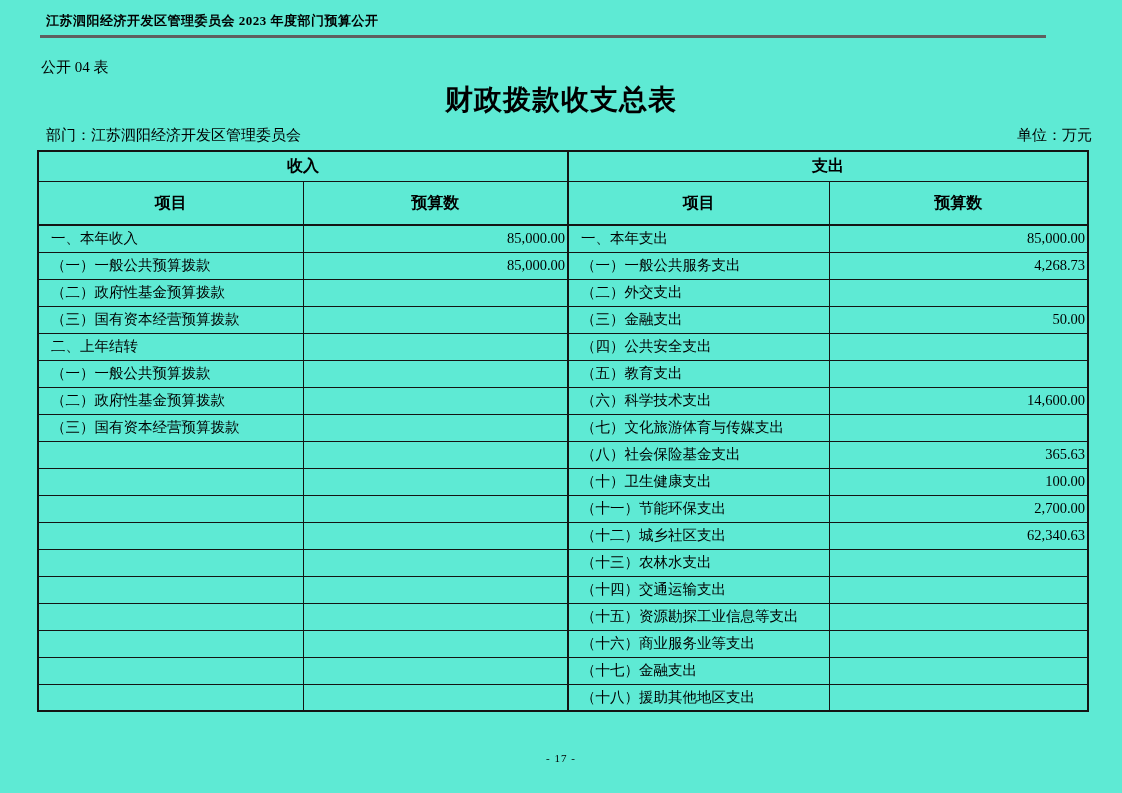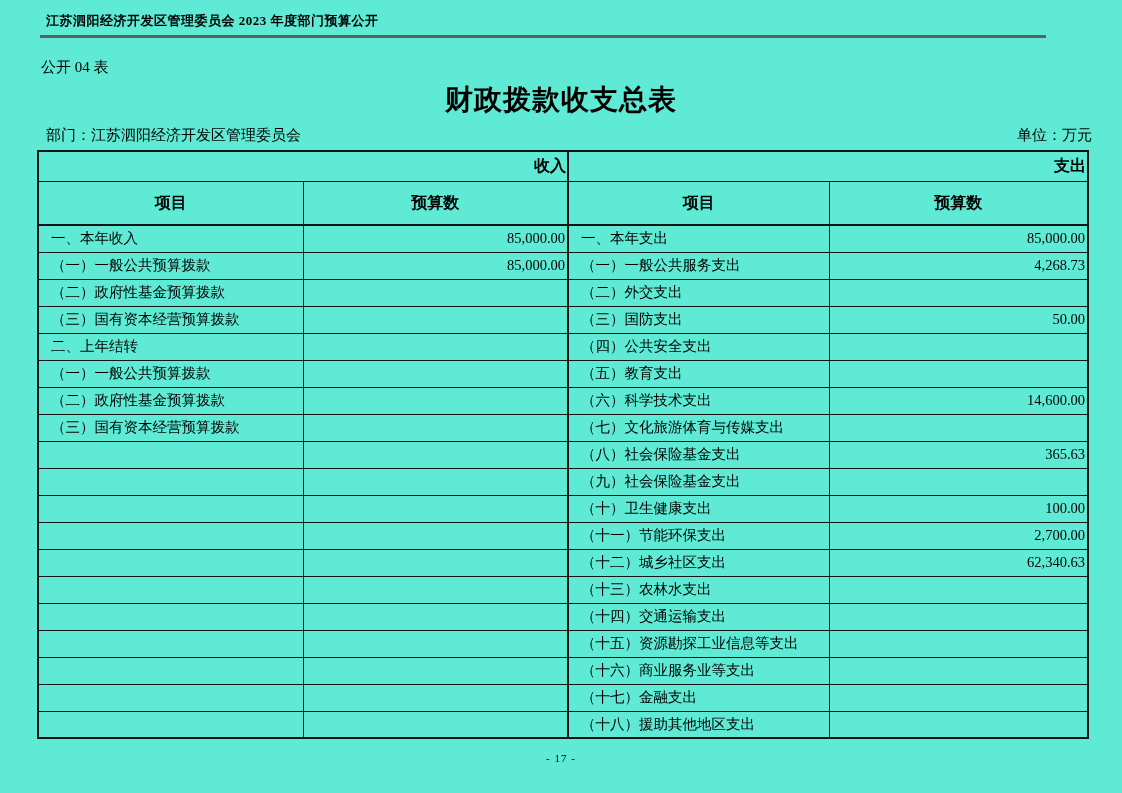--- a/index.html
+++ b/index.html
@@ -29,21 +29,21 @@
   table.budget-table{
     position:absolute;left:37px;top:150px;width:1050px;
     border-collapse:collapse;table-layout:fixed;
     border:2px solid #141414;
   }
   .budget-table th,.budget-table td{
     border:1px solid #141414;overflow:hidden;white-space:nowrap;
     font-weight:normal;
   }
   .budget-table thead tr.section th{
-    height:27px;font-size:16px;font-weight:bold;text-align:right;
+    height:27px;font-size:16px;font-weight:bold;text-align:center;
   }
   .budget-table thead tr.sub th{
     height:40px;font-size:16px;font-weight:bold;text-align:center;
     border-bottom:2px solid #141414;
   }
   .budget-table tbody tr{height:27px;}
   .budget-table td{font-size:14.5px;}
   .budget-table td.item{text-align:left;padding:0 2px 0 12px;}
   .budget-table td.num{text-align:right;padding:0 2px 0 2px;}
   .budget-table .mid{border-right:2px solid #141414;}
@@ -105,21 +105,21 @@
         </tr>
         <tr>
           <td class="item">（二）政府性基金预算拨款</td>
           <td class="num mid"></td>
           <td class="item">（二）外交支出</td>
           <td class="num"></td>
         </tr>
         <tr>
           <td class="item">（三）国有资本经营预算拨款</td>
           <td class="num mid"></td>
-          <td class="item">（三）国防支出</td>
+          <td class="item">（三）金融支出</td>
           <td class="num">50.00</td>
         </tr>
         <tr>
           <td class="item">二、上年结转</td>
           <td class="num mid"></td>
           <td class="item">（四）公共安全支出</td>
           <td class="num"></td>
         </tr>
         <tr>
           <td class="item">（一）一般公共预算拨款</td>
@@ -141,26 +141,20 @@
         </tr>
         <tr>
           <td class="item"></td>
           <td class="num mid"></td>
           <td class="item">（八）社会保险基金支出</td>
           <td class="num">365.63</td>
         </tr>
         <tr>
           <td class="item"></td>
           <td class="num mid"></td>
-          <td class="item">（九）社会保险基金支出</td>
-          <td class="num"></td>
-        </tr>
-        <tr>
-          <td class="item"></td>
-          <td class="num mid"></td>
           <td class="item">（十）卫生健康支出</td>
           <td class="num">100.00</td>
         </tr>
         <tr>
           <td class="item"></td>
           <td class="num mid"></td>
           <td class="item">（十一）节能环保支出</td>
           <td class="num">2,700.00</td>
         </tr>
         <tr>

